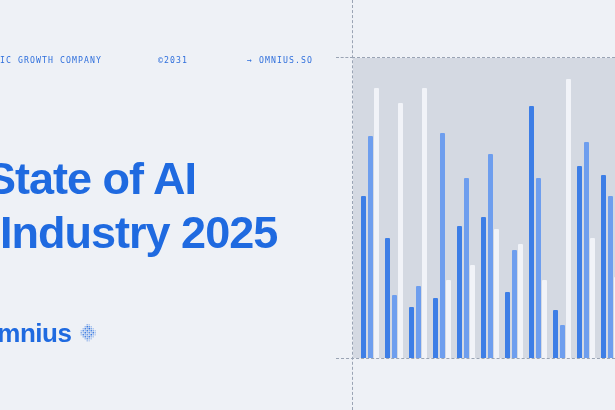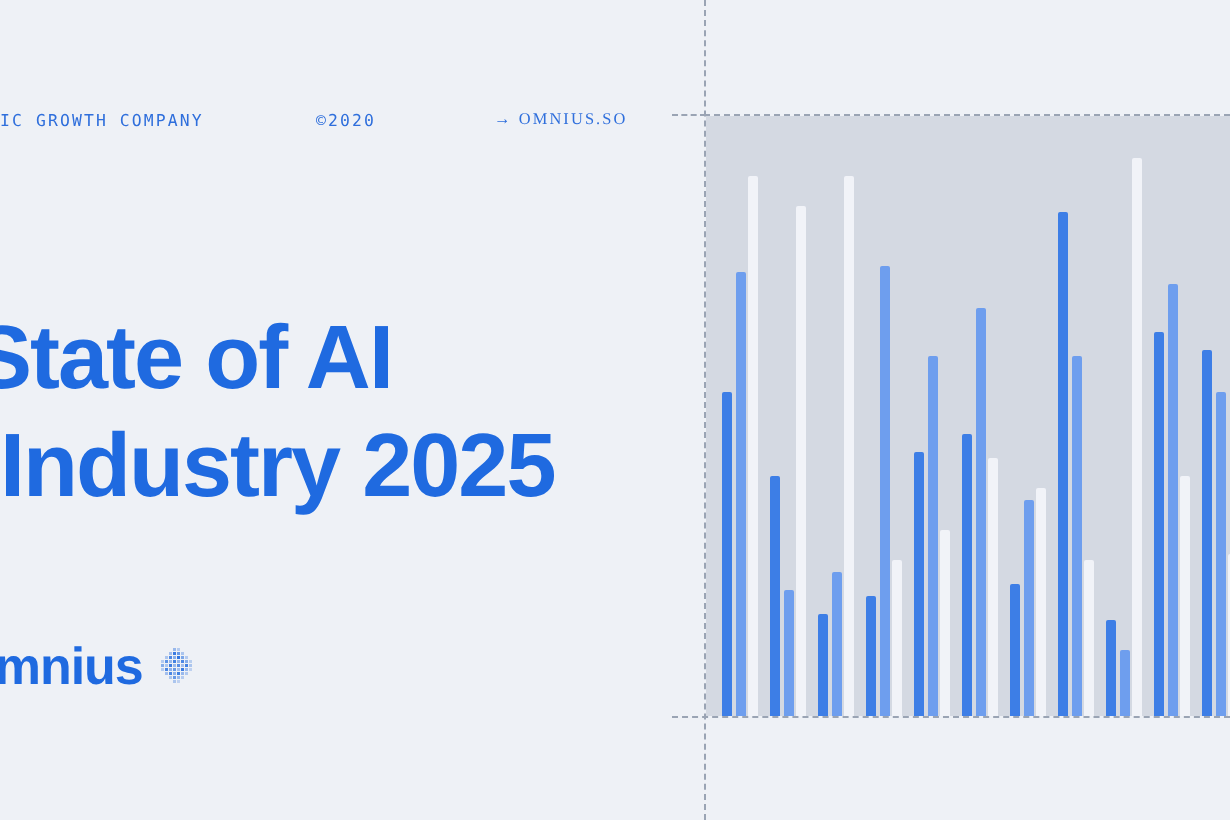--- a/index.html
+++ b/index.html
@@ -59,21 +59,21 @@
     height: 16px;
     font-family: "DejaVu Sans Mono", "Liberation Mono", monospace;
     font-size: 8.2px;
     letter-spacing: 0.13em;
     color: #2f6fdc;
     white-space: nowrap;
   }
   .meta-item { position: absolute; top: 0; }
   .meta-company { left: -30px; }
   .meta-copy    { left: 158px; }
-  .meta-site    { left: 247px; font-family: Liberation Serif, serif; }
+  .meta-site    { left: 247px; }
 
   .title-block {
     position: absolute;
     left: -14px;
     top: 152px;
     width: 400px;
   }
   .title-line {
     font-family: "Liberation Sans", sans-serif;
     font-weight: 700;
@@ -147,21 +147,21 @@
 
 <div id="canvas">
 
   <div class="guide guide-v"></div>
   <div class="guide guide-h-top"></div>
   <div class="guide guide-h-top-left"></div>
   <div class="guide guide-h-bottom"></div>
 
   <div class="meta-row">
     <span class="meta-item meta-company">ORGANIC GROWTH COMPANY</span>
-    <span class="meta-item meta-copy">©2020</span>
+    <span class="meta-item meta-copy">©2031</span>
     <span class="meta-item meta-site">→ OMNIUS.SO</span>
   </div>
 
   <div class="title-block">
     <div class="title-line line1">State of AI</div>
     <div class="title-line line2">Industry 2025</div>
   </div>
 
   <div class="logo-block">
     <span class="logo-word">omnius</span>

